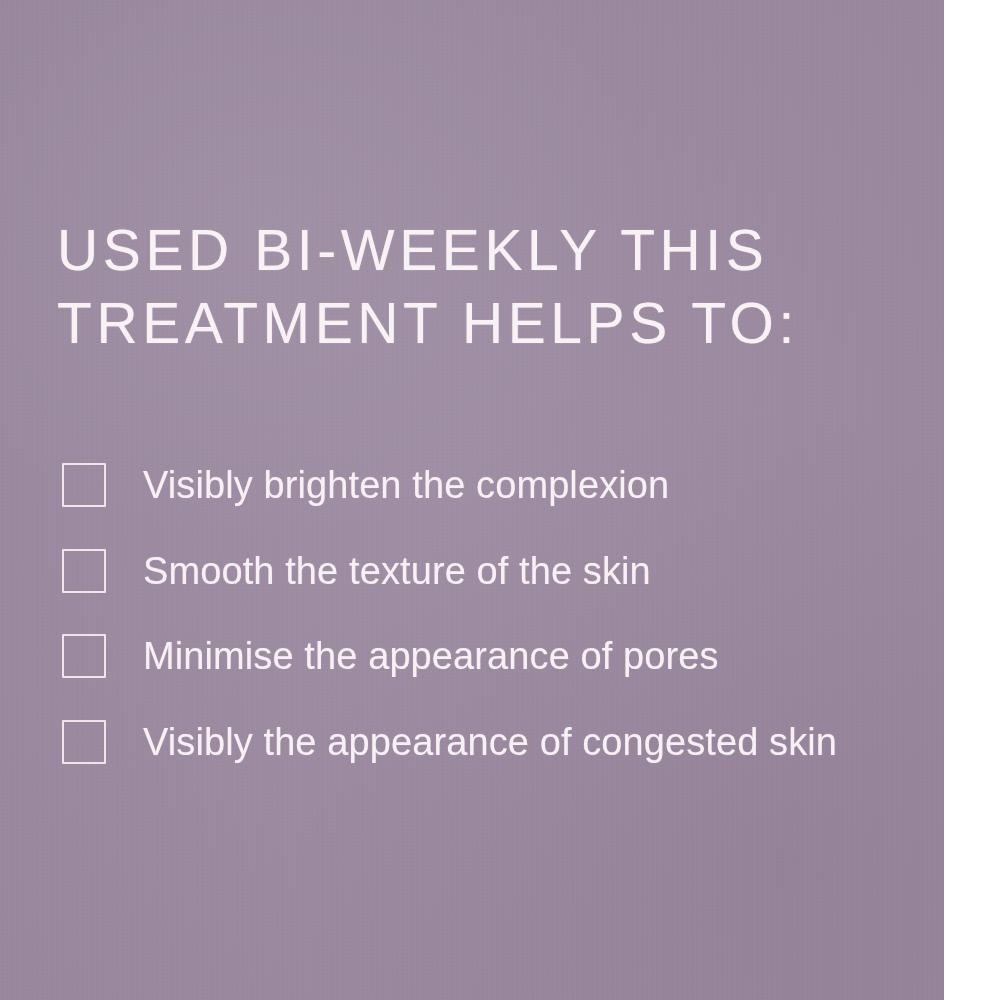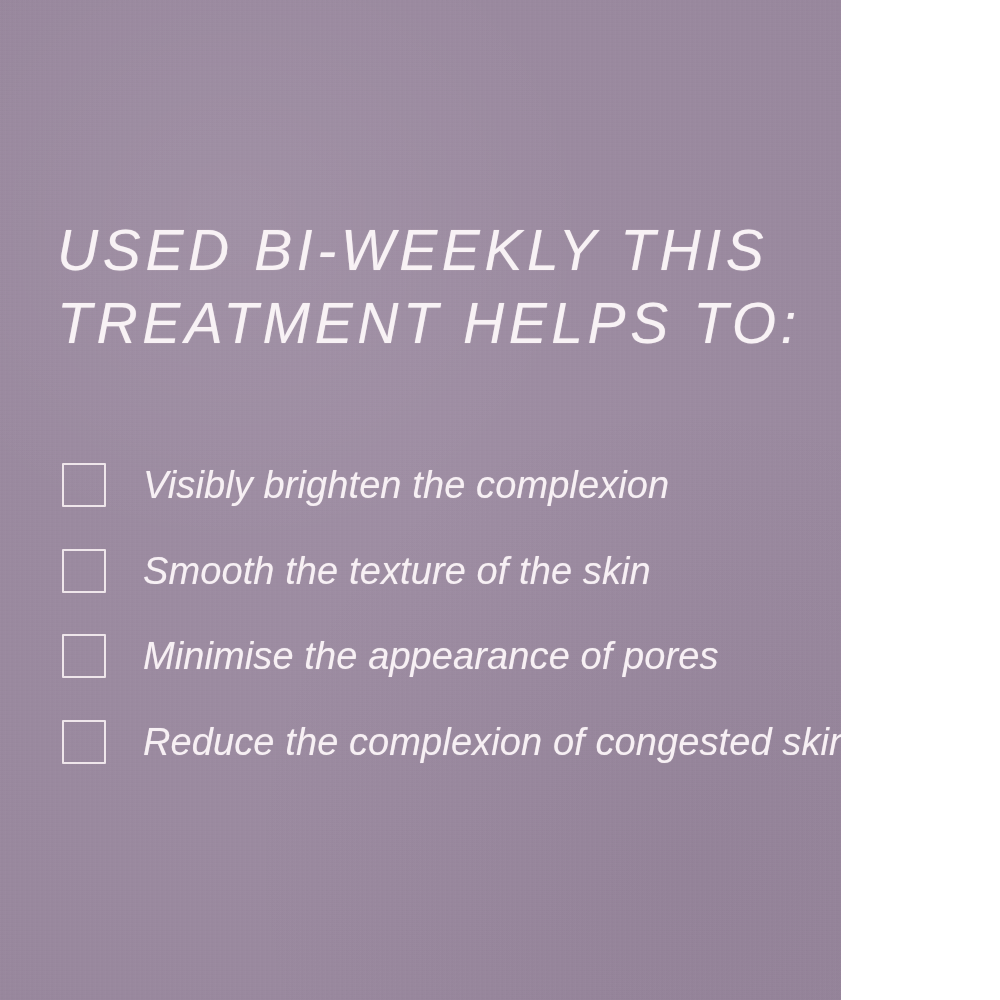--- a/index.html
+++ b/index.html
@@ -8,25 +8,24 @@
   }
   body {
     width: 1000px;
     height: 1000px;
     overflow: hidden;
     font-family: "Liberation Sans", sans-serif;
   }
 
   #canvas {
     position: relative;
-    width: 841px;
+    width: 944px;
     height: 1000px;
     background-color: #9d8ca2;
     overflow: hidden;
-    font-style: italic;
   }
 
   
   #texture-a {
     position: absolute;
     inset: 0;
     pointer-events: none;
     background:
       radial-gradient(ellipse 70% 55% at 28% 22%, rgba(255,255,255,0.055), rgba(255,255,255,0) 62%),
       radial-gradient(ellipse 80% 70% at 82% 86%, rgba(70,50,75,0.075), rgba(70,50,75,0) 66%),
@@ -118,17 +117,17 @@
       <span class="check-label">Smooth the texture of the skin</span>
     </div>
 
     <div class="check-item">
       <span class="checkbox"></span>
       <span class="check-label">Minimise the appearance of pores</span>
     </div>
 
     <div class="check-item">
       <span class="checkbox"></span>
-      <span class="check-label">Reduce the complexion of congested skin</span>
+      <span class="check-label">Visibly the appearance of congested skin</span>
     </div>
 
   </div>
 </div>
 
 </body></html>

